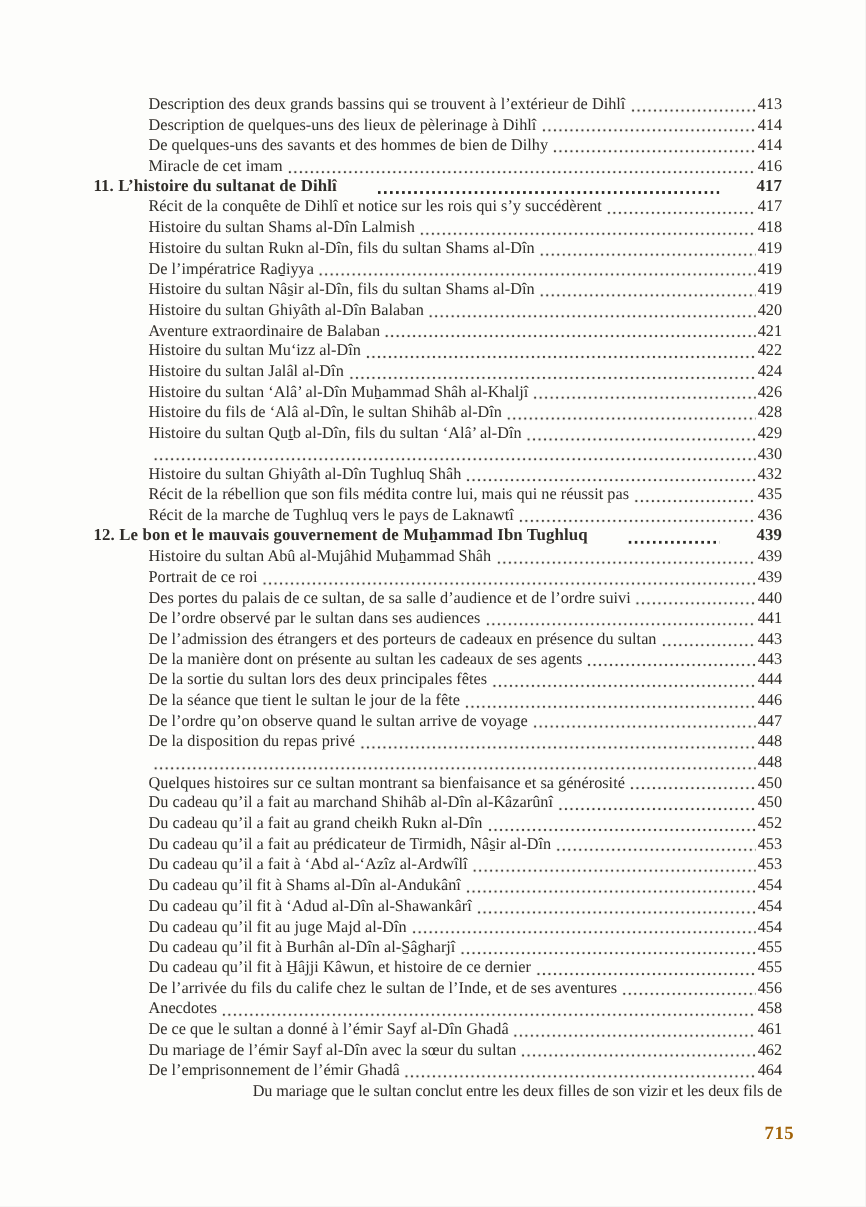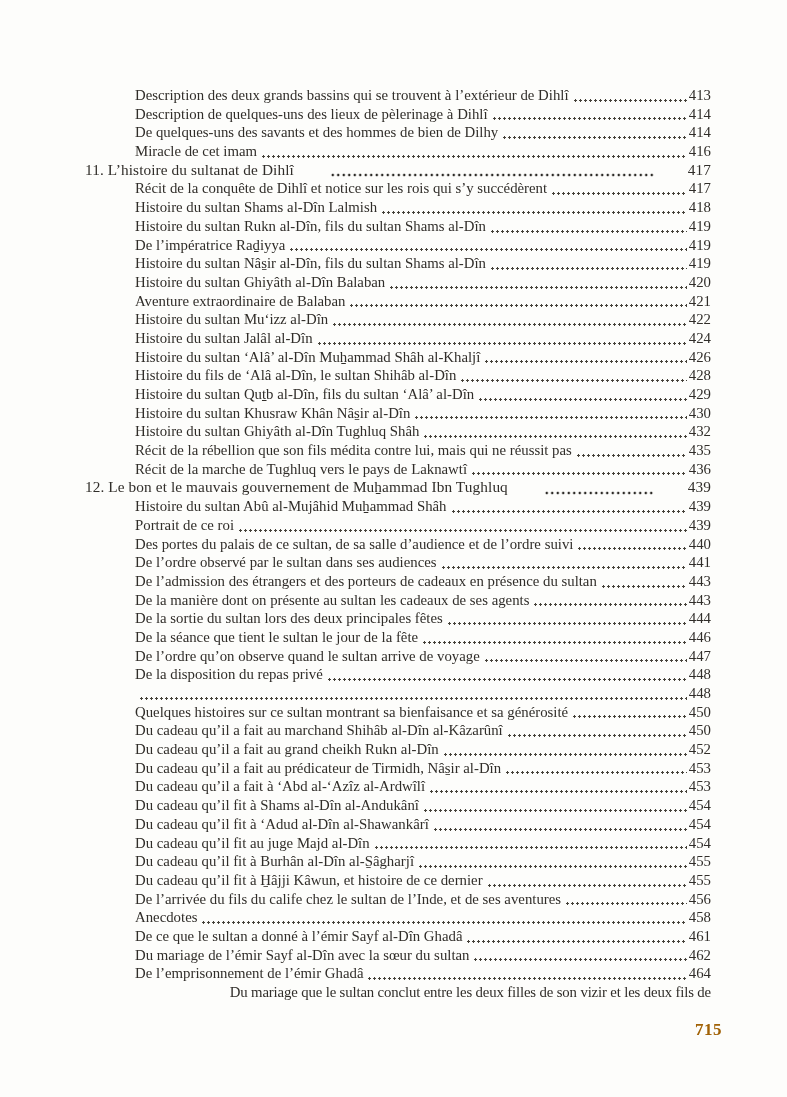--- a/index.html
+++ b/index.html
@@ -22,21 +22,21 @@
   .row {
     display: flex;
     align-items: baseline;
     font-size: 14.8px;
     line-height: 18.7px;
     height: 18.7px;
     white-space: nowrap;
     overflow: hidden;
   }
   .row.sub { padding-left: 50px; }
-  .row.chapter { font-weight: normal; font-size: 15.3px; letter-spacing: 0.1px; gap: 32px; }
+  .row.chapter { font-weight: bold; font-size: 15.3px; letter-spacing: 0.1px; gap: 32px; }
   .row.cont { letter-spacing: -0.15px; justify-content: flex-end; }
   .txt { flex: 0 0 auto; }
   .dots {
     flex: 1 1 auto;
     min-width: 6px;
     align-self: stretch;
     margin: 0 2px 0 4px;
     background-image: radial-gradient(circle, #454139 1.05px, rgba(0,0,0,0) 1.35px);
     background-size: 5px 5px;
     background-repeat: repeat-x;
@@ -141,21 +141,20 @@
         <span class="txt">Histoire du fils de ‘Alâ al-Dîn, le sultan Shihâb al-Dîn</span>
         <span class="dots"></span>
         <span class="pg">428</span>
       </div>
       <div class="row sub">
         <span class="txt">Histoire du sultan Quṯb al-Dîn, fils du sultan ‘Alâ’ al-Dîn</span>
         <span class="dots"></span>
         <span class="pg">429</span>
       </div>
       <div class="row sub">
-        <span class="txt">Histoire du sultan Khusraw Khân Nâs̱ir al-Dîn</span>
         <span class="dots"></span>
         <span class="pg">430</span>
       </div>
       <div class="row sub">
         <span class="txt">Histoire du sultan Ghiyâth al-Dîn Tughluq Shâh</span>
         <span class="dots"></span>
         <span class="pg">432</span>
       </div>
       <div class="row sub">
         <span class="txt">Récit de la rébellion que son fils médita contre lui, mais qui ne réussit pas</span>

